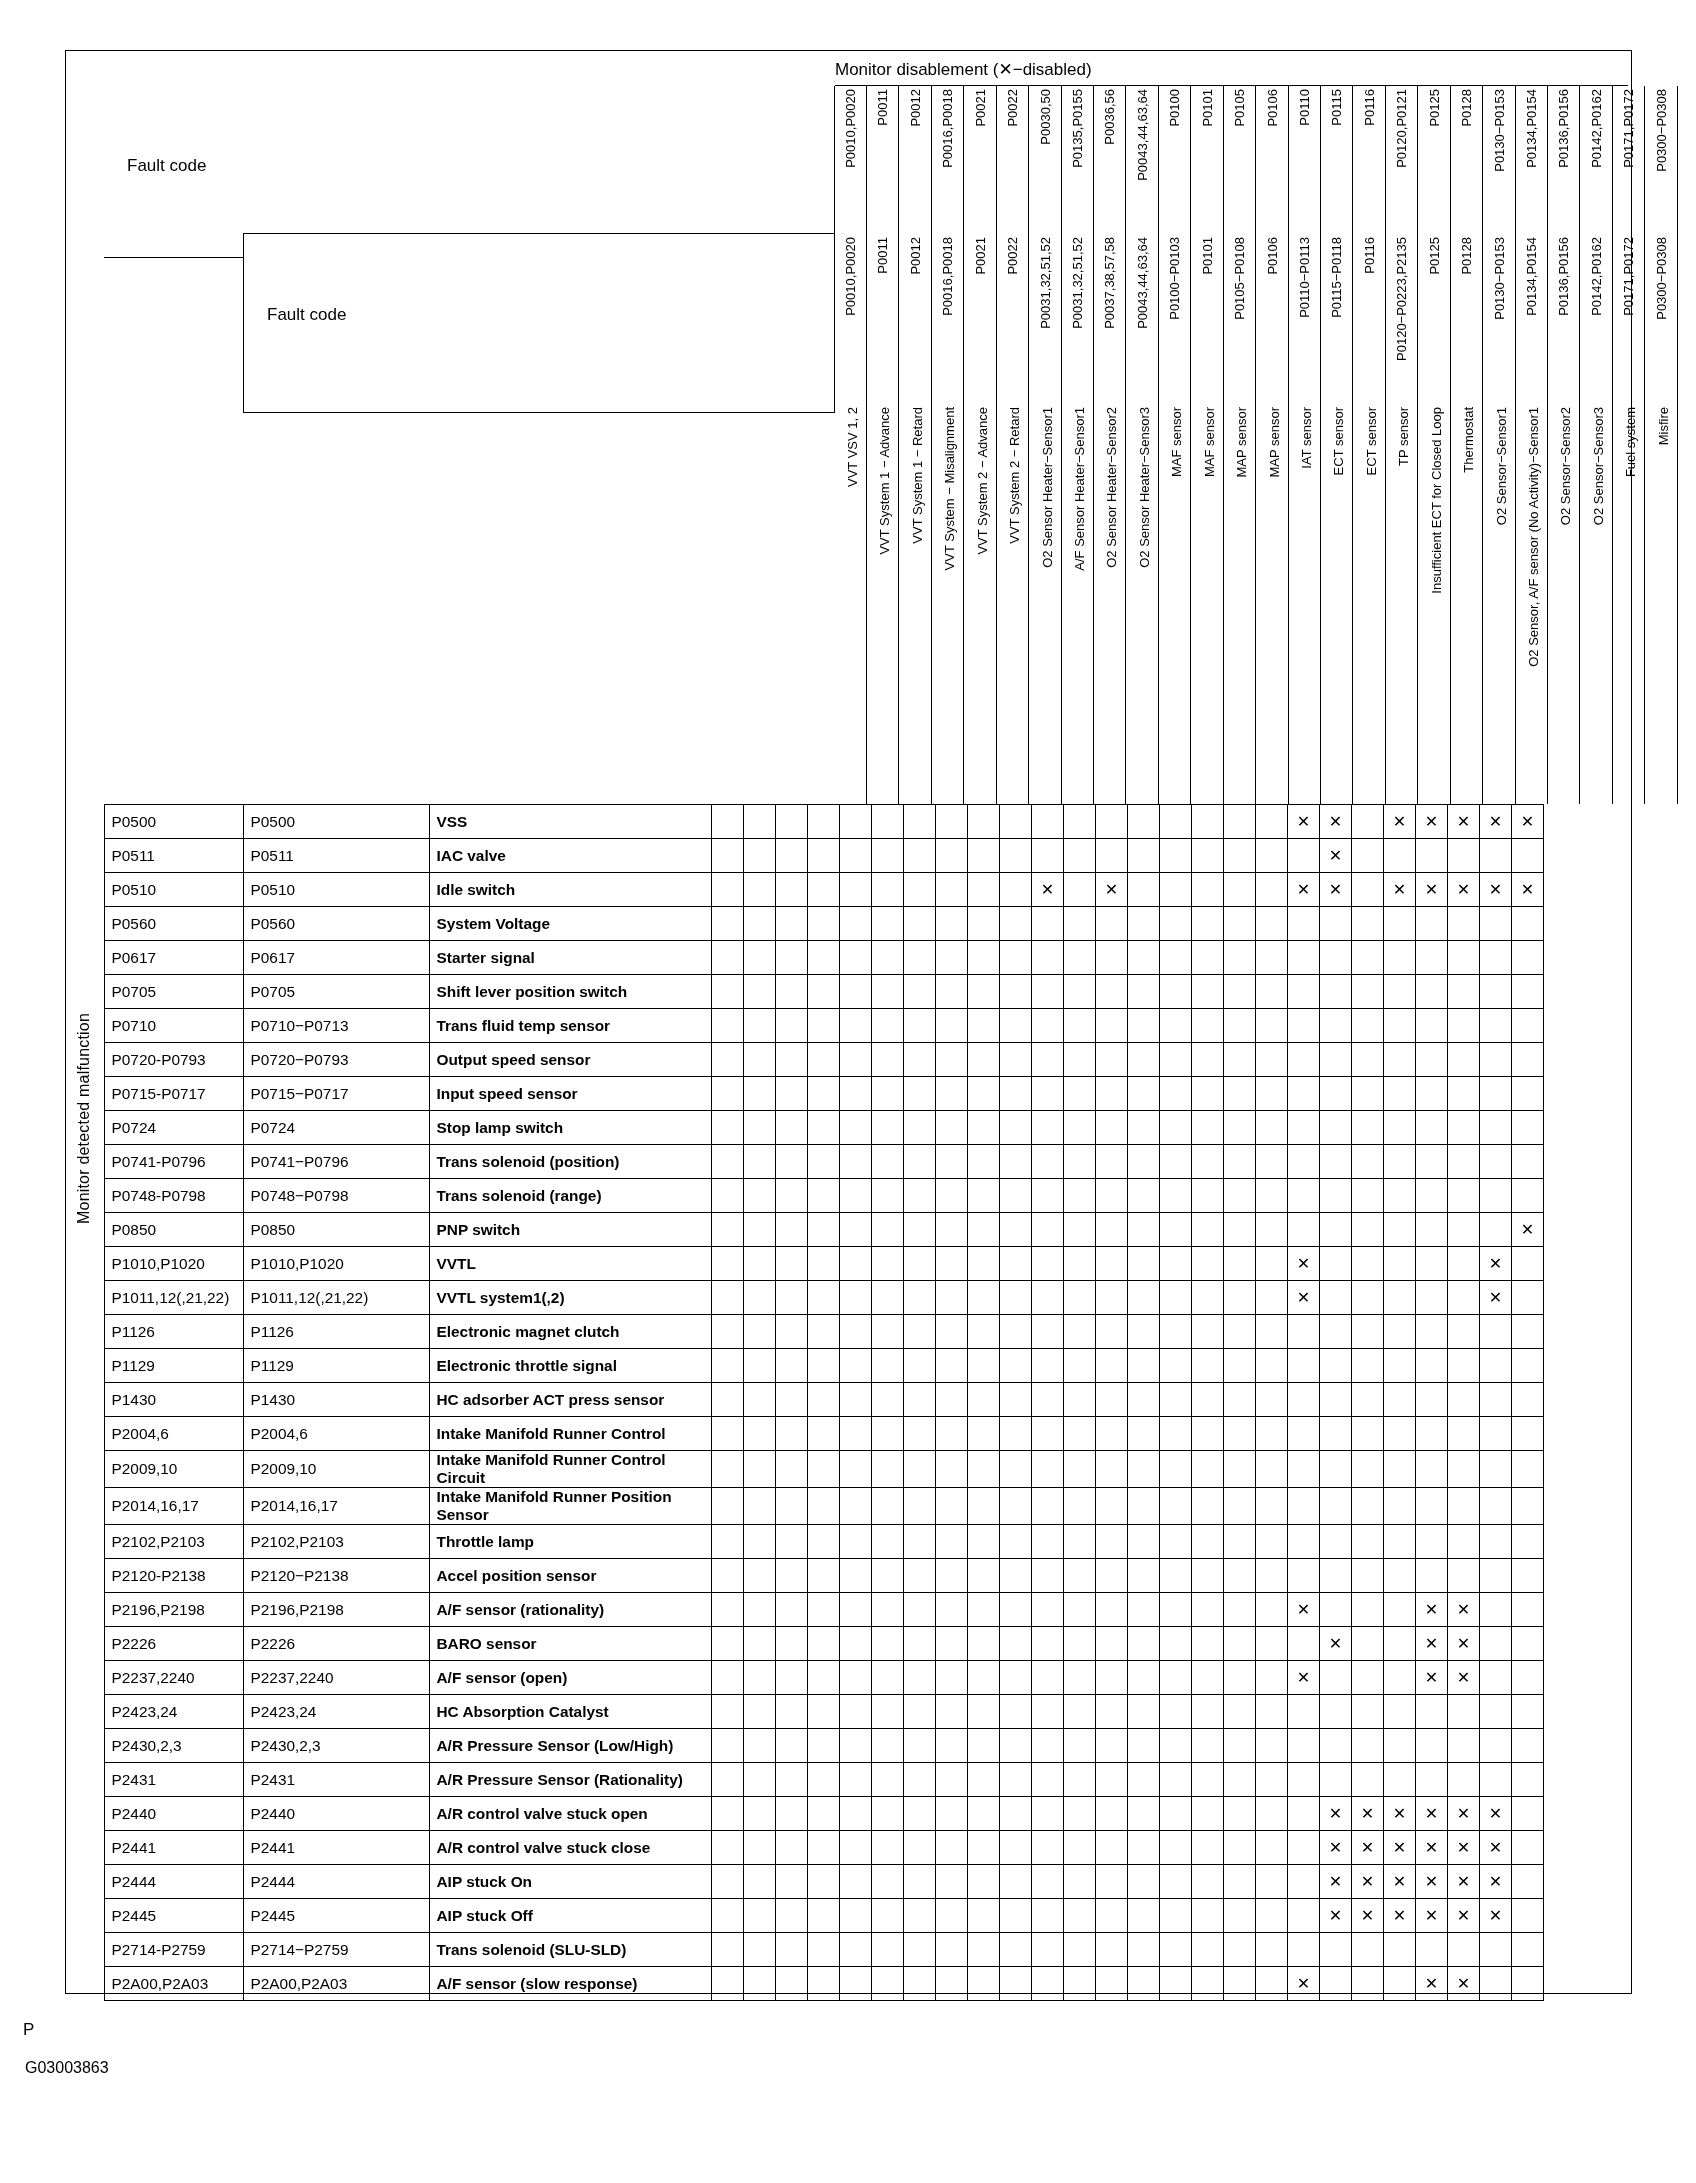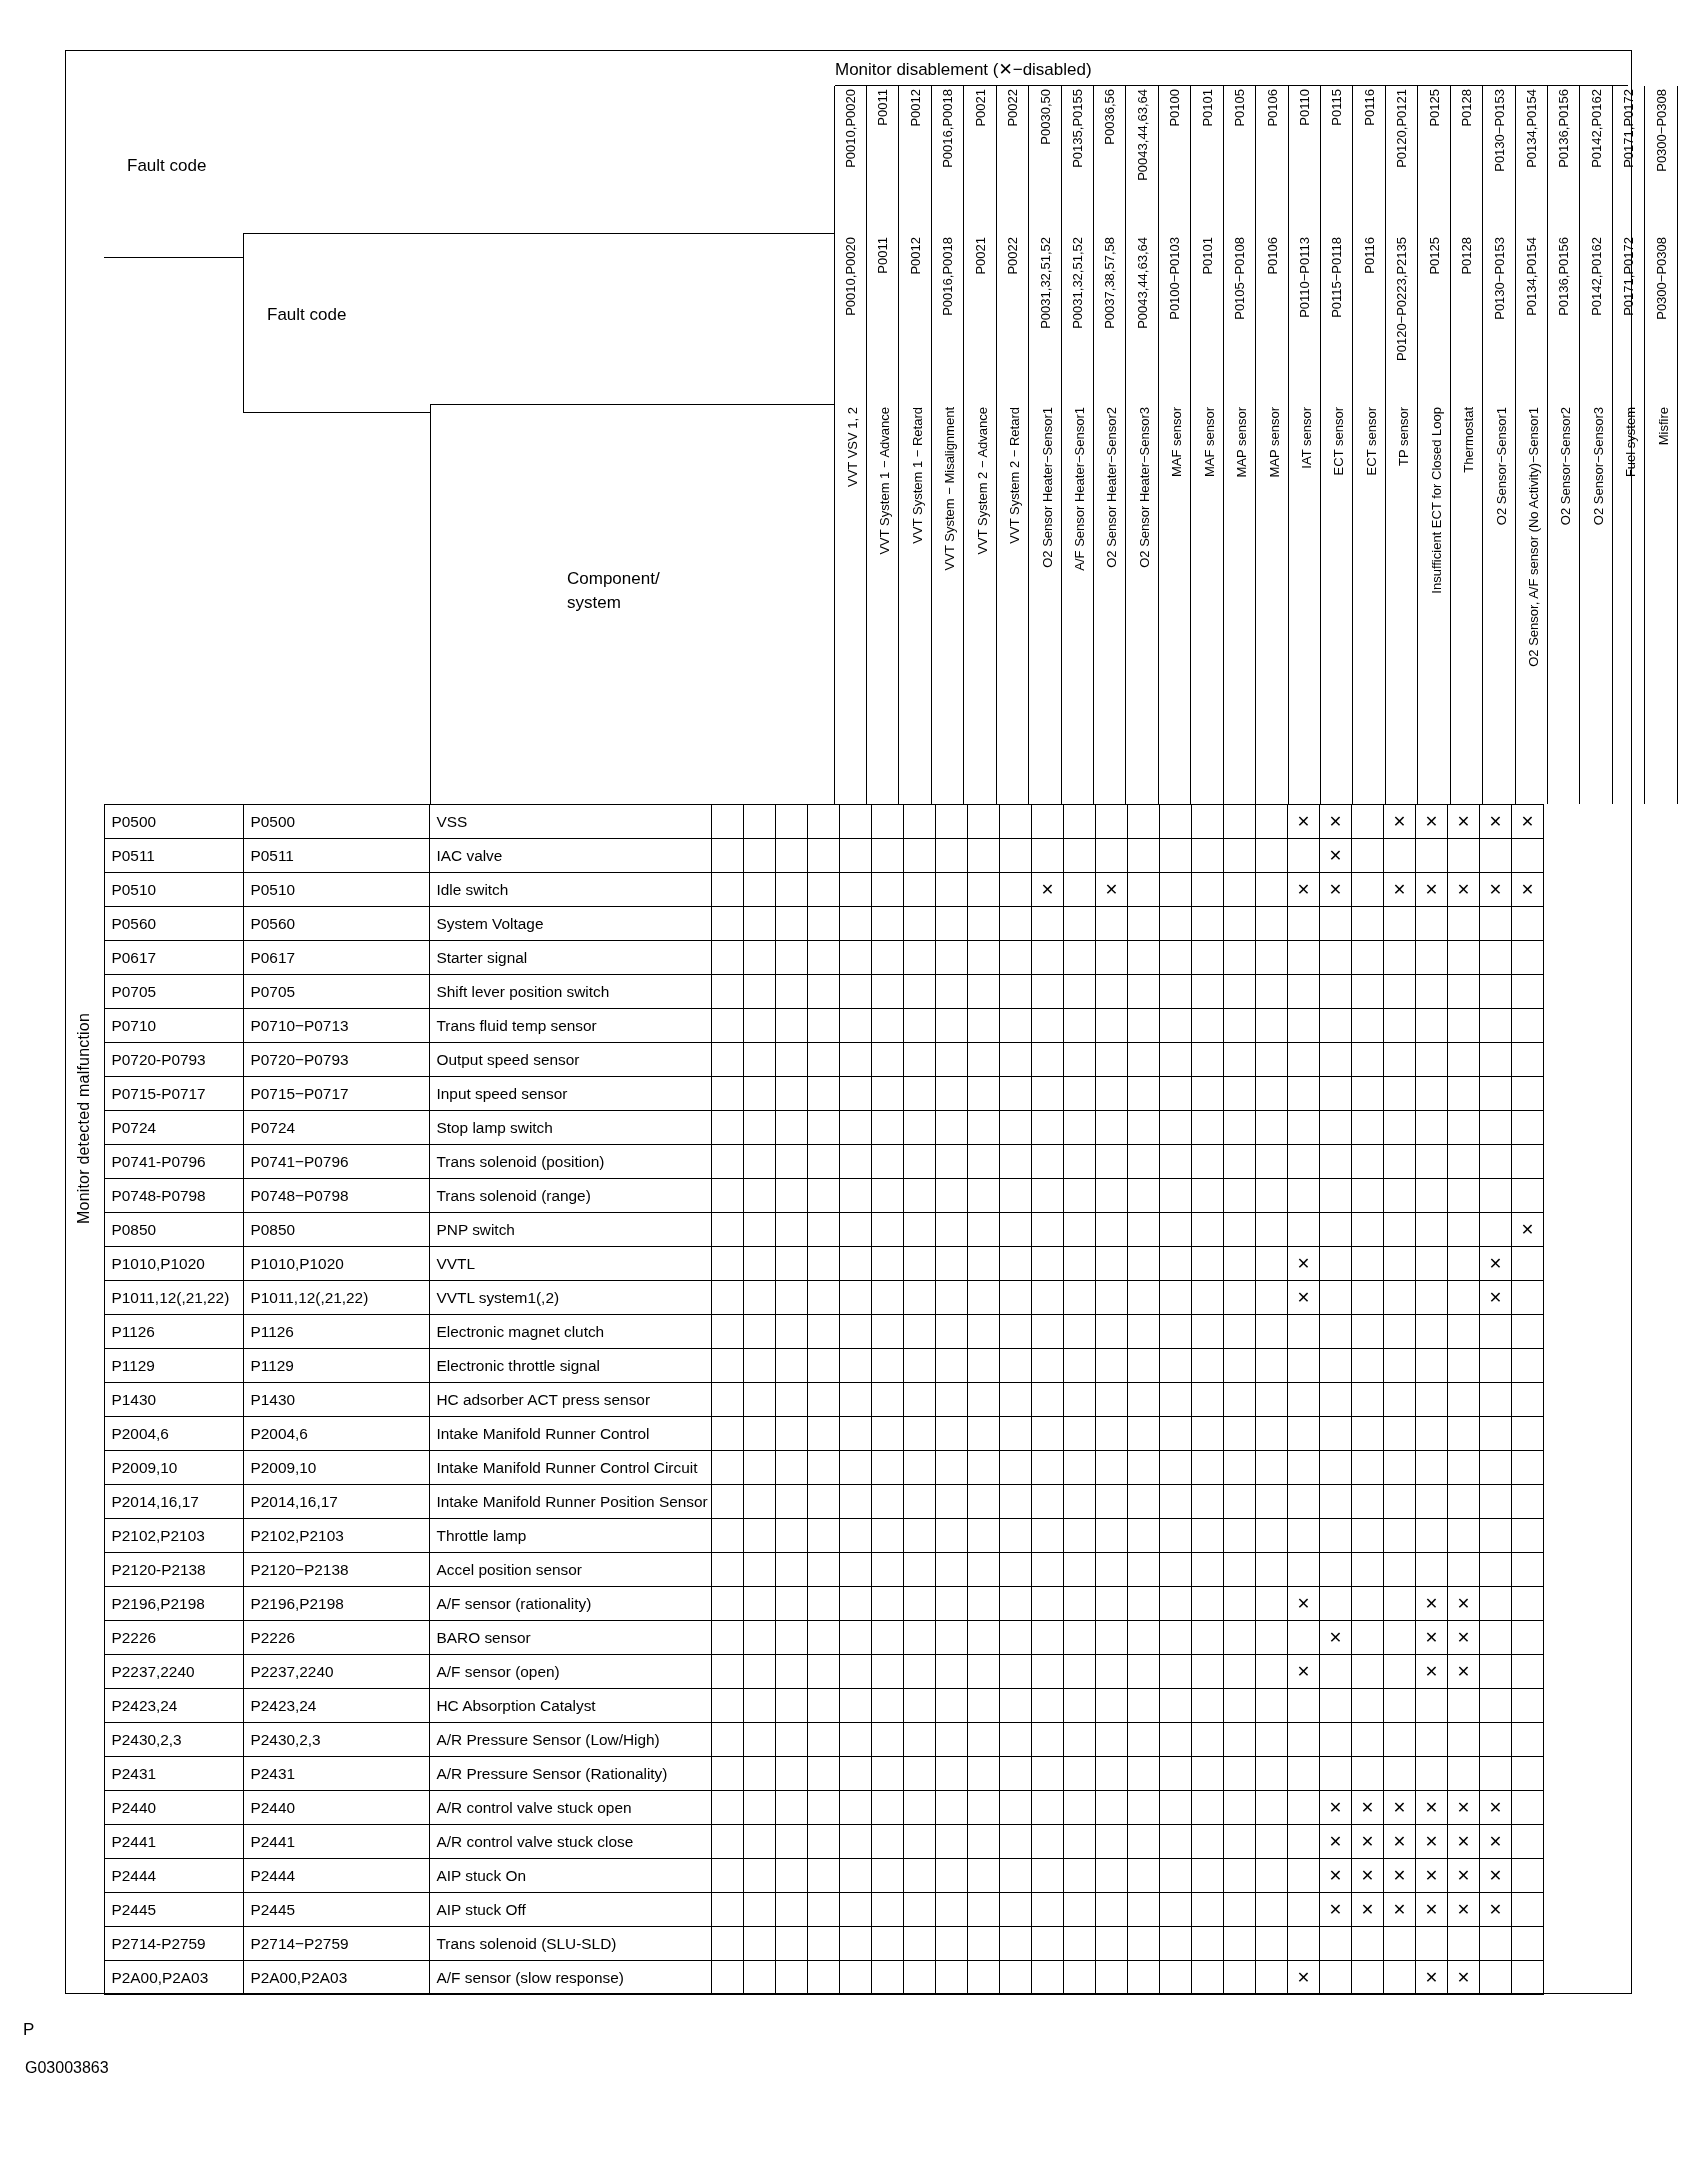--- a/index.html
+++ b/index.html
@@ -42,21 +42,21 @@
   .cellcode2{position:absolute;left:8px;top:151px;height:159px;}
   .cellname{position:absolute;left:9.7px;top:321px;height:394px;}
 
   
   .tbl{position:absolute;left:104px;top:804px;width:1524px;}
   table{border-collapse:collapse;table-layout:fixed;width:1404px;}
   td{border:0.8px solid #000;height:34px;font-size:15.4px;padding:0 0 0 6.5px;
      box-sizing:border-box;vertical-align:middle;}
   td.c0{width:139px;}
   td.c1{width:186px;}
-  td.c2{width:282px;}
+  td.c2{width:282px;font-weight:bold;}
   td.x{width:32px;padding:0;text-align:center;font-size:16px;}
   td.dashr{border-right:0.8px dashed #999;}
   .xm{display:inline-block;line-height:32px;}
 
   .footer-p{position:absolute;left:23px;top:2020px;font-size:17px;}
   .footer-id{position:absolute;left:25px;top:2059px;font-size:16px;}
 </style>
 </head>
 <body>
 
@@ -71,23 +71,20 @@
   <div class="hdr-mon">
     <div class="t">Monitor disablement (✕−disabled)</div>
   </div>
 
   <div class="box1">
     <div class="lbl">Fault code</div>
   </div>
   <div class="box2">
     <div class="lbl">Fault code</div>
   </div>
-  <div class="box3">
-    <div class="lbl">Component/<br>system</div>
-  </div>
 
   <div class="colhdr" id="colhdr">
       <div class="col" style="left: 0px; border-right: 0.8px solid rgb(0, 0, 0);">
         <div class="cellcode1">
           <div class="vt">P0010,P0020</div>
         </div>
         <div class="cellcode2">
           <div class="vt">P0010,P0020</div>
         </div>
         <div class="cellname">

